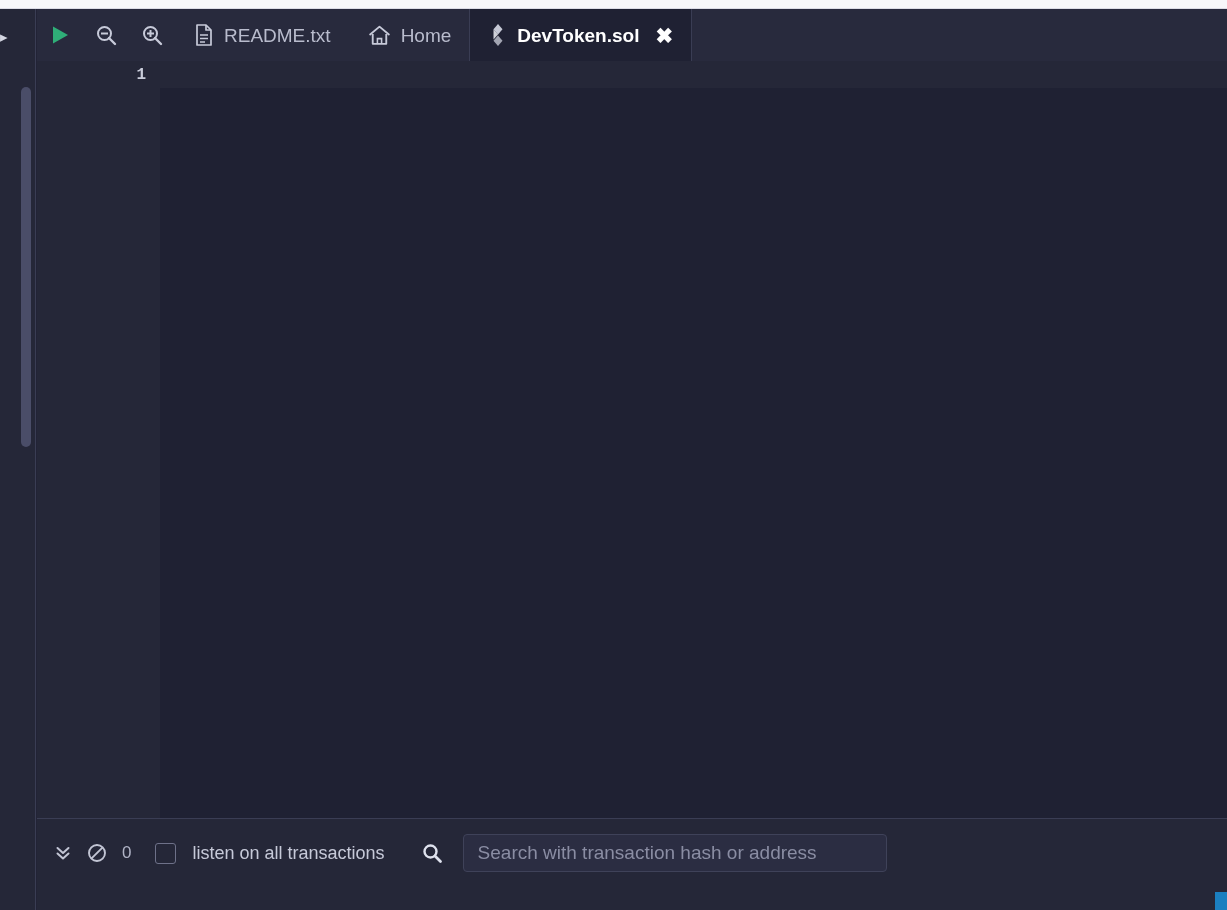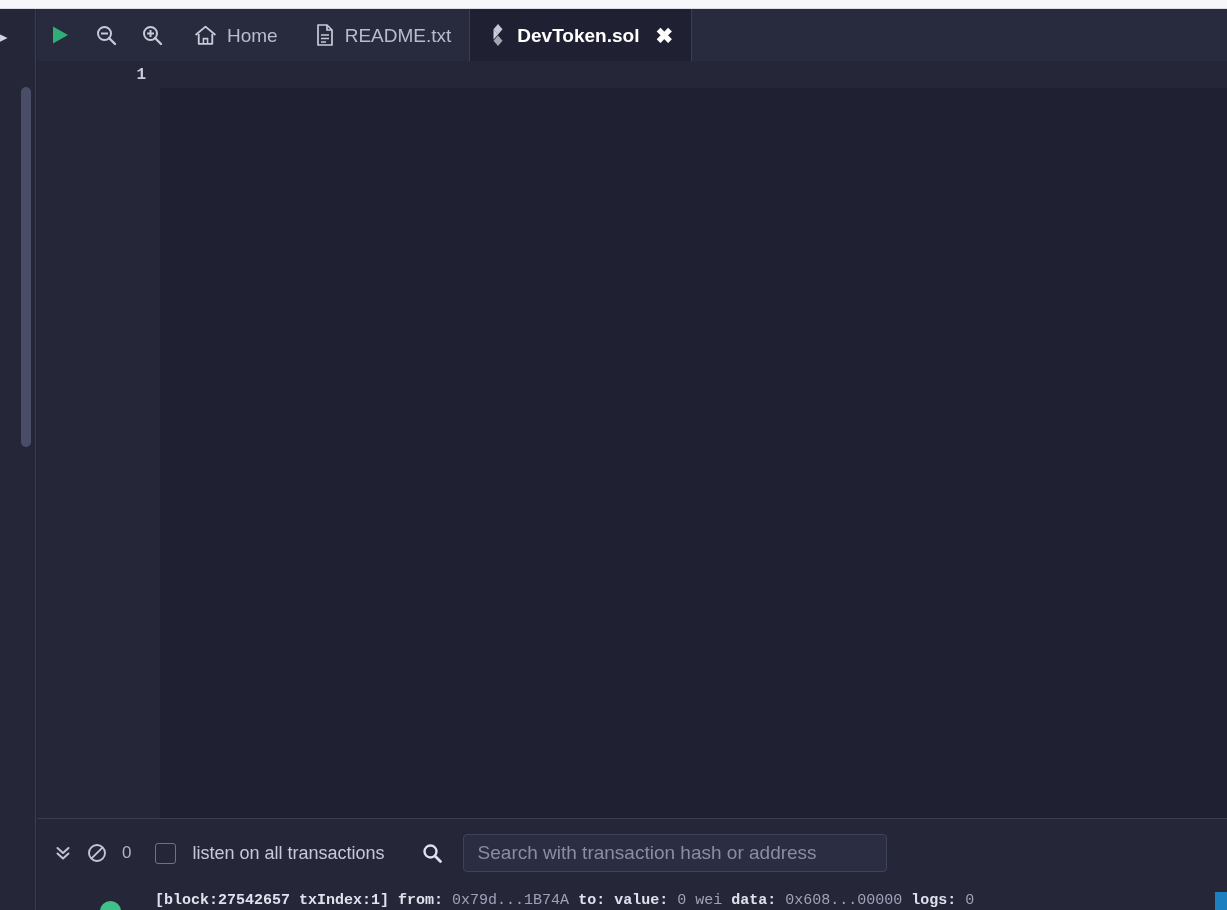--- a/index.html
+++ b/index.html
@@ -276,39 +276,39 @@
     <div class="tb-icon-btn">
       <svg width="24" height="24" viewBox="0 0 24 24">
         <circle cx="10.5" cy="10.5" r="6.5" fill="none" stroke="#c7cad9" stroke-width="2"></circle>
         <line x1="7" y1="10.5" x2="14" y2="10.5" stroke="#c7cad9" stroke-width="2"></line>
         <line x1="10.5" y1="7" x2="10.5" y2="14" stroke="#c7cad9" stroke-width="2"></line>
         <line x1="15" y1="15" x2="21" y2="21" stroke="#c7cad9" stroke-width="2.4" stroke-linecap="round"></line>
       </svg>
     </div>
 
     <div class="tab">
-      <svg width="25" height="25" viewBox="0 0 24 24">
-        <path d="M3 11 L12 3.5 L21 11" fill="none" stroke="#c7cad9" stroke-width="1.8" stroke-linejoin="round" stroke-linecap="round"></path>
-        <path d="M5.5 10.5 V20 H18.5 V10.5" fill="none" stroke="#c7cad9" stroke-width="1.8" stroke-linejoin="round"></path>
-        <path d="M10 20 V15 H14 V20" fill="none" stroke="#c7cad9" stroke-width="1.5"></path>
-      </svg>
-      <span class="tab-label">Home</span>
-    </div>
-
-    <div class="tab">
       <svg width="22" height="24" viewBox="0 0 20 24">
         <path d="M3 2 H12 L17 7 V22 H3 Z" fill="none" stroke="#c7cad9" stroke-width="1.7" stroke-linejoin="round"></path>
         <path d="M12 2 V7 H17" fill="none" stroke="#c7cad9" stroke-width="1.7" stroke-linejoin="round"></path>
         <line x1="6" y1="12" x2="14" y2="12" stroke="#c7cad9" stroke-width="1.5"></line>
         <line x1="6" y1="15.5" x2="14" y2="15.5" stroke="#c7cad9" stroke-width="1.5"></line>
         <line x1="6" y1="19" x2="11" y2="19" stroke="#c7cad9" stroke-width="1.5"></line>
       </svg>
       <span class="tab-label">README.txt</span>
     </div>
 
+    <div class="tab">
+      <svg width="25" height="25" viewBox="0 0 24 24">
+        <path d="M3 11 L12 3.5 L21 11" fill="none" stroke="#c7cad9" stroke-width="1.8" stroke-linejoin="round" stroke-linecap="round"></path>
+        <path d="M5.5 10.5 V20 H18.5 V10.5" fill="none" stroke="#c7cad9" stroke-width="1.8" stroke-linejoin="round"></path>
+        <path d="M10 20 V15 H14 V20" fill="none" stroke="#c7cad9" stroke-width="1.5"></path>
+      </svg>
+      <span class="tab-label">Home</span>
+    </div>
+
     <div class="tab active">
       <svg width="20" height="24" viewBox="0 0 18 24">
         <path d="M9 1 L13.5 6.2 L9 11.4 L4.5 6.2 Z" fill="#cfd2de" opacity="0.95"></path>
         <path d="M9 12.6 L13.5 17.8 L9 23 L4.5 17.8 Z" fill="#cfd2de" opacity="0.75"></path>
         <path d="M4.5 6.2 L9 11.4 L4.5 16.6 Z" fill="#eef0f6" opacity="0.85"></path>
       </svg>
       <span class="tab-label">DevToken.sol</span>
       <span class="tab-close">✖</span>
     </div>
 
@@ -347,32 +347,17 @@
       <div class="term-search-icon">
         <svg width="22" height="22" viewBox="0 0 22 22">
           <circle cx="9.5" cy="9.5" r="6" fill="none" stroke="#dfe2ee" stroke-width="2.4"></circle>
           <line x1="14" y1="14" x2="19.5" y2="19.5" stroke="#dfe2ee" stroke-width="2.8" stroke-linecap="round"></line>
         </svg>
       </div>
 
       <input class="term-search-input" type="text" placeholder="Search with transaction hash or address" style="">
     </div>
 
-    <div class="term-log">
-      <div class="log-dot"></div>
-      <div class="log-text">
-        <span class="k">[block:27542657 txIndex:1]</span>
-        <span class="k">from:</span>
-        <span class="v">0x79d...1B74A</span>
-        <span class="k">to:</span>
-        <span class="k">value:</span>
-        <span class="v">0 wei</span>
-        <span class="k">data:</span>
-        <span class="v">0x608...00000</span>
-        <span class="k">logs:</span>
-        <span class="v">0</span>
-      </div>
-    </div>
 
     <div class="blue-chip"></div>
   </div>
 
 </div>
 
 </body></html>

